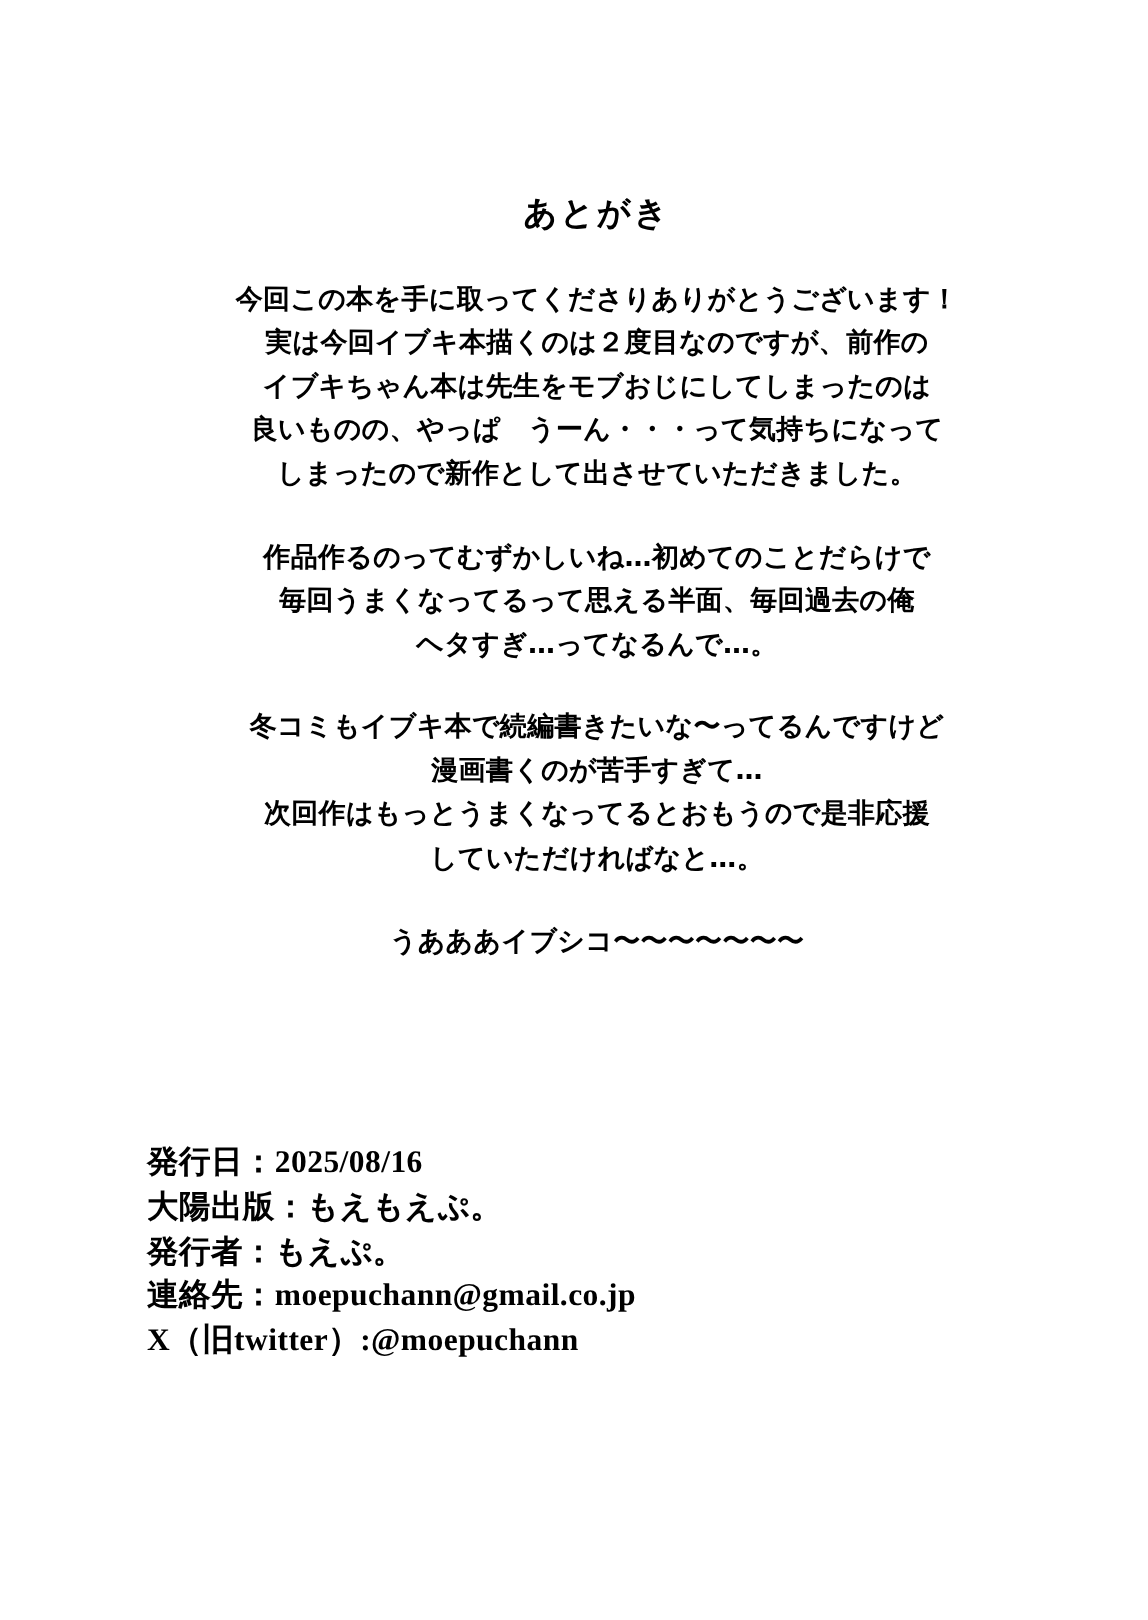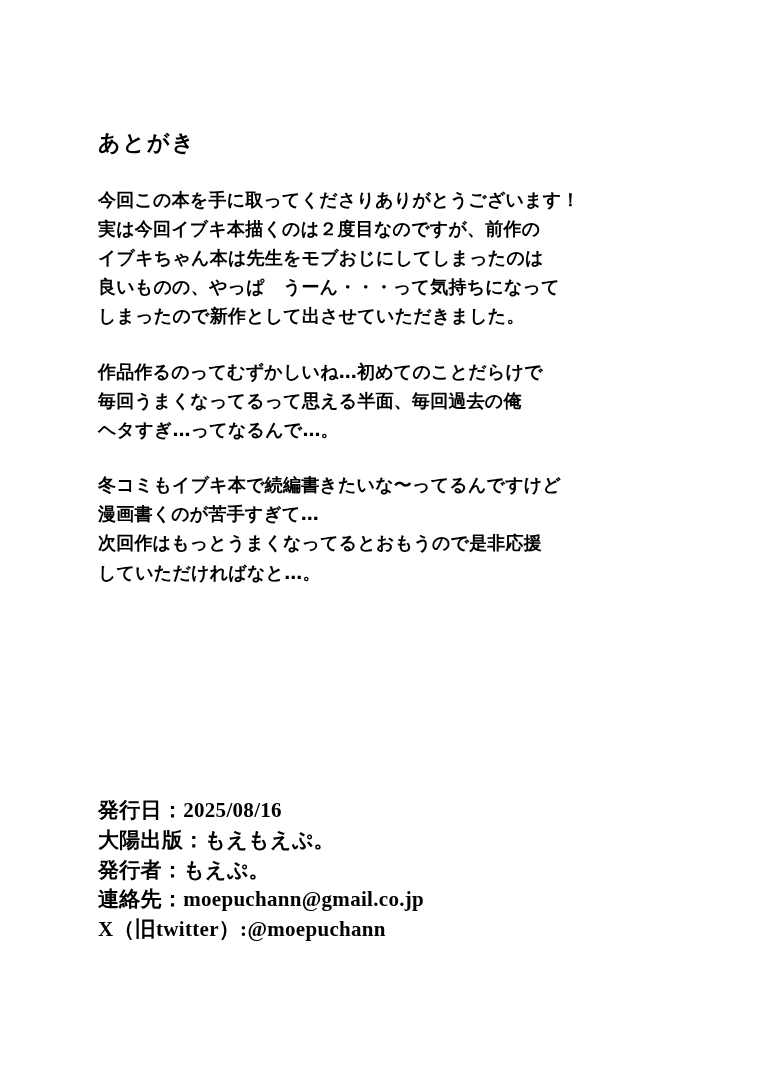--- a/index.html
+++ b/index.html
@@ -18,20 +18,21 @@
   .page {
     position: absolute;
     inset: 0;
     background: #ffffff;
   }
   .content {
     position: absolute;
     left: 98px;
     top: 128px;
     width: 600px;
+    text-align: center;
   }
   .afterword-title {
     font-family: "DejaVu Sans", sans-serif;
     font-size: 22px;
     font-weight: 700;
     letter-spacing: 2px;
     line-height: 1.4;
     margin: 0 0 26px 0;
     color: #000;
   }
@@ -44,21 +45,21 @@
     margin: 0 0 26px 0;
     white-space: pre-line;
     color: #000;
   }
   .para.last {
     margin-bottom: 0;
   }
   .colophon {
     position: absolute;
     left: 98px;
-    top: 796px;
+    top: 760px;
     width: 600px;
   }
   .colophon-line {
     font-family: "Liberation Serif", serif;
     font-size: 21px;
     font-weight: 700;
     line-height: 1.42;
     letter-spacing: 0.3px;
     color: #000;
     white-space: pre;
@@ -77,20 +78,21 @@
 イブキちゃん本は先生をモブおじにしてしまったのは
 良いものの、やっぱ　うーん・・・って気持ちになって
 しまったので新作として出させていただきました。</p>
     <p class="para">作品作るのってむずかしいね…初めてのことだらけで
 毎回うまくなってるって思える半面、毎回過去の俺
 ヘタすぎ…ってなるんで…。</p>
     <p class="para">冬コミもイブキ本で続編書きたいな〜ってるんですけど
 漫画書くのが苦手すぎて…
 次回作はもっとうまくなってるとおもうので是非応援
 していただければなと…。</p>
+    <p class="para last">うあああイブシコ〜〜〜〜〜〜〜</p>
   </div>
 
   <div class="colophon">
     <div class="colophon-line">発行日：2025/08/16</div>
     <div class="colophon-line">大陽出版：もえもえぷ。</div>
     <div class="colophon-line">発行者：もえぷ。</div>
     <div class="colophon-line">連絡先：moepuchann@gmail.co.jp</div>
     <div class="colophon-line">X（旧twitter）:@moepuchann</div>
   </div>
 

